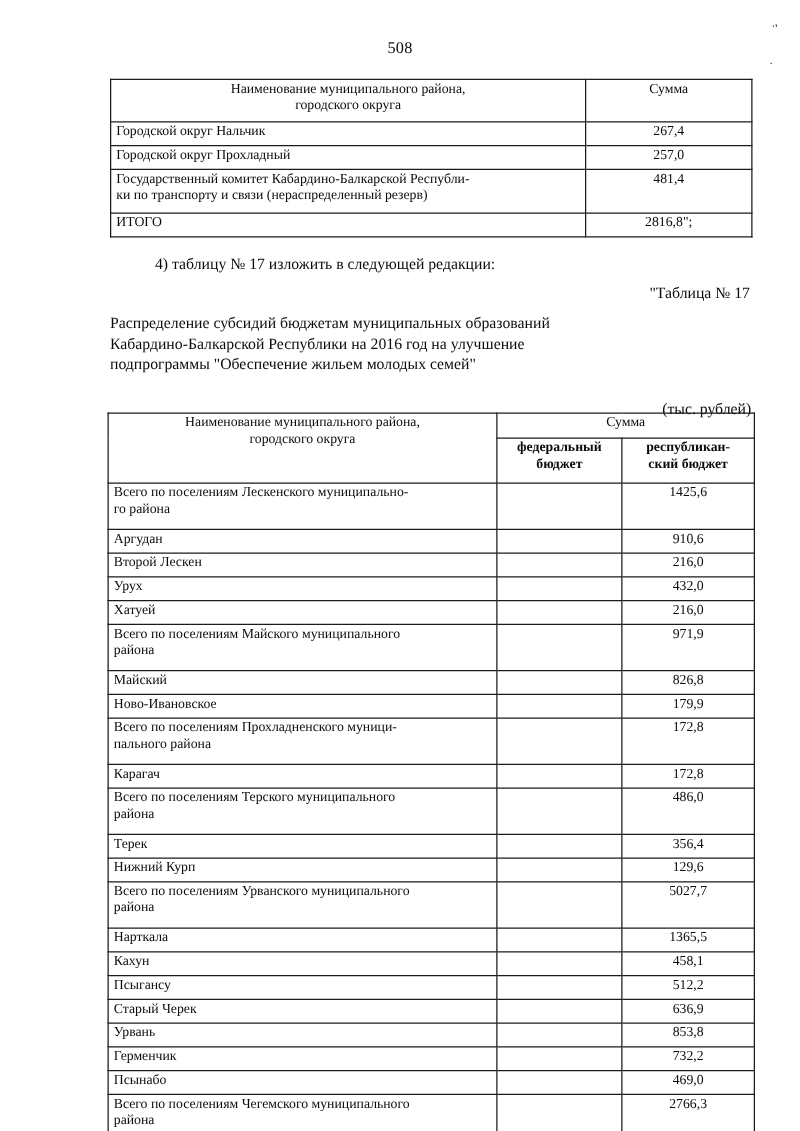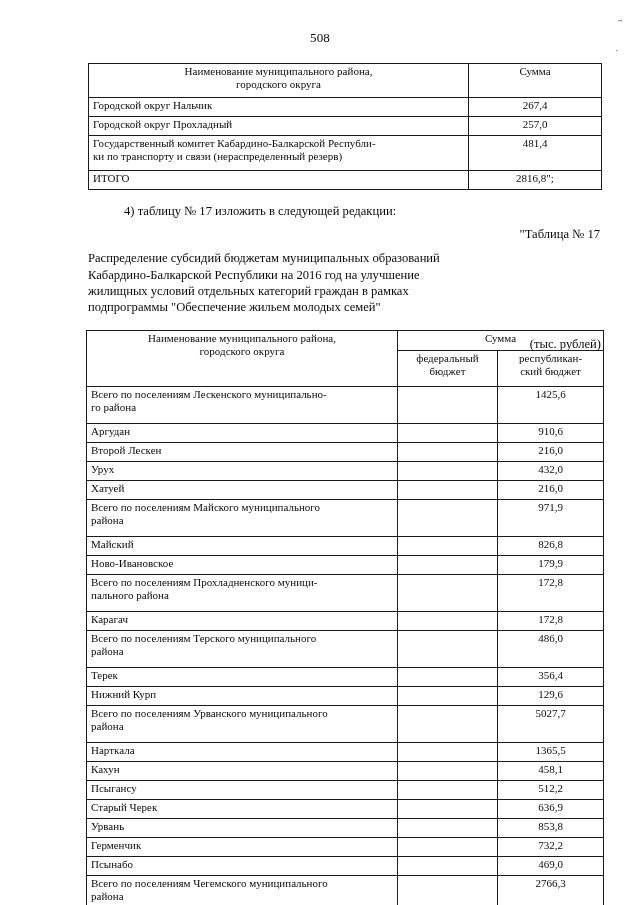--- a/index.html
+++ b/index.html
@@ -112,21 +112,21 @@
     left: 86px;
     top: 330px;
     width: 517px;
   }
   #table-two col.n { width: 311px; }
   #table-two col.f { width: 100px; }
   #table-two col.r { width: 106px; }
   #table-two td { height: 15px; }
   #table-two .hdr-top   { height: 15px; }
   #table-two .hdr-name  { height: 52px; }
-  #table-two .hdr-sub   { height: 30px; }
+  #table-two .hdr-sub   { height: 30px; font-weight: bold; }
   #table-two tr.two-line td { height: 33px; }
   #table-two .c-name { padding-right: 2px; }
 </style>
 </head>
 <body>
 
 <div class="page">
 
   <span class="scan-mark m1">.,</span>
   <span class="scan-mark m2">.</span>
@@ -161,21 +161,20 @@
       </tr>
     </tbody>
   </table>
 
   <div class="mid-block">
     <div class="lead-line">4) таблицу № 17 изложить в следующей редакции:</div>
     <div class="table-label">"Таблица № 17</div>
     <div class="title-block">
       <div>Распределение субсидий бюджетам муниципальных образований</div>
       <div>Кабардино-Балкарской Республики на 2016 год на улучшение</div>
-      <div>жилищных условий отдельных категорий граждан в рамках</div>
       <div>подпрограммы "Обеспечение жильем молодых семей"</div>
     </div>
     <div class="units">(тыс. рублей)</div>
   </div>
 
   <table class="doc-table" id="table-two">
     <colgroup>
         <col class="n">
         <col class="f">
         <col class="r">

